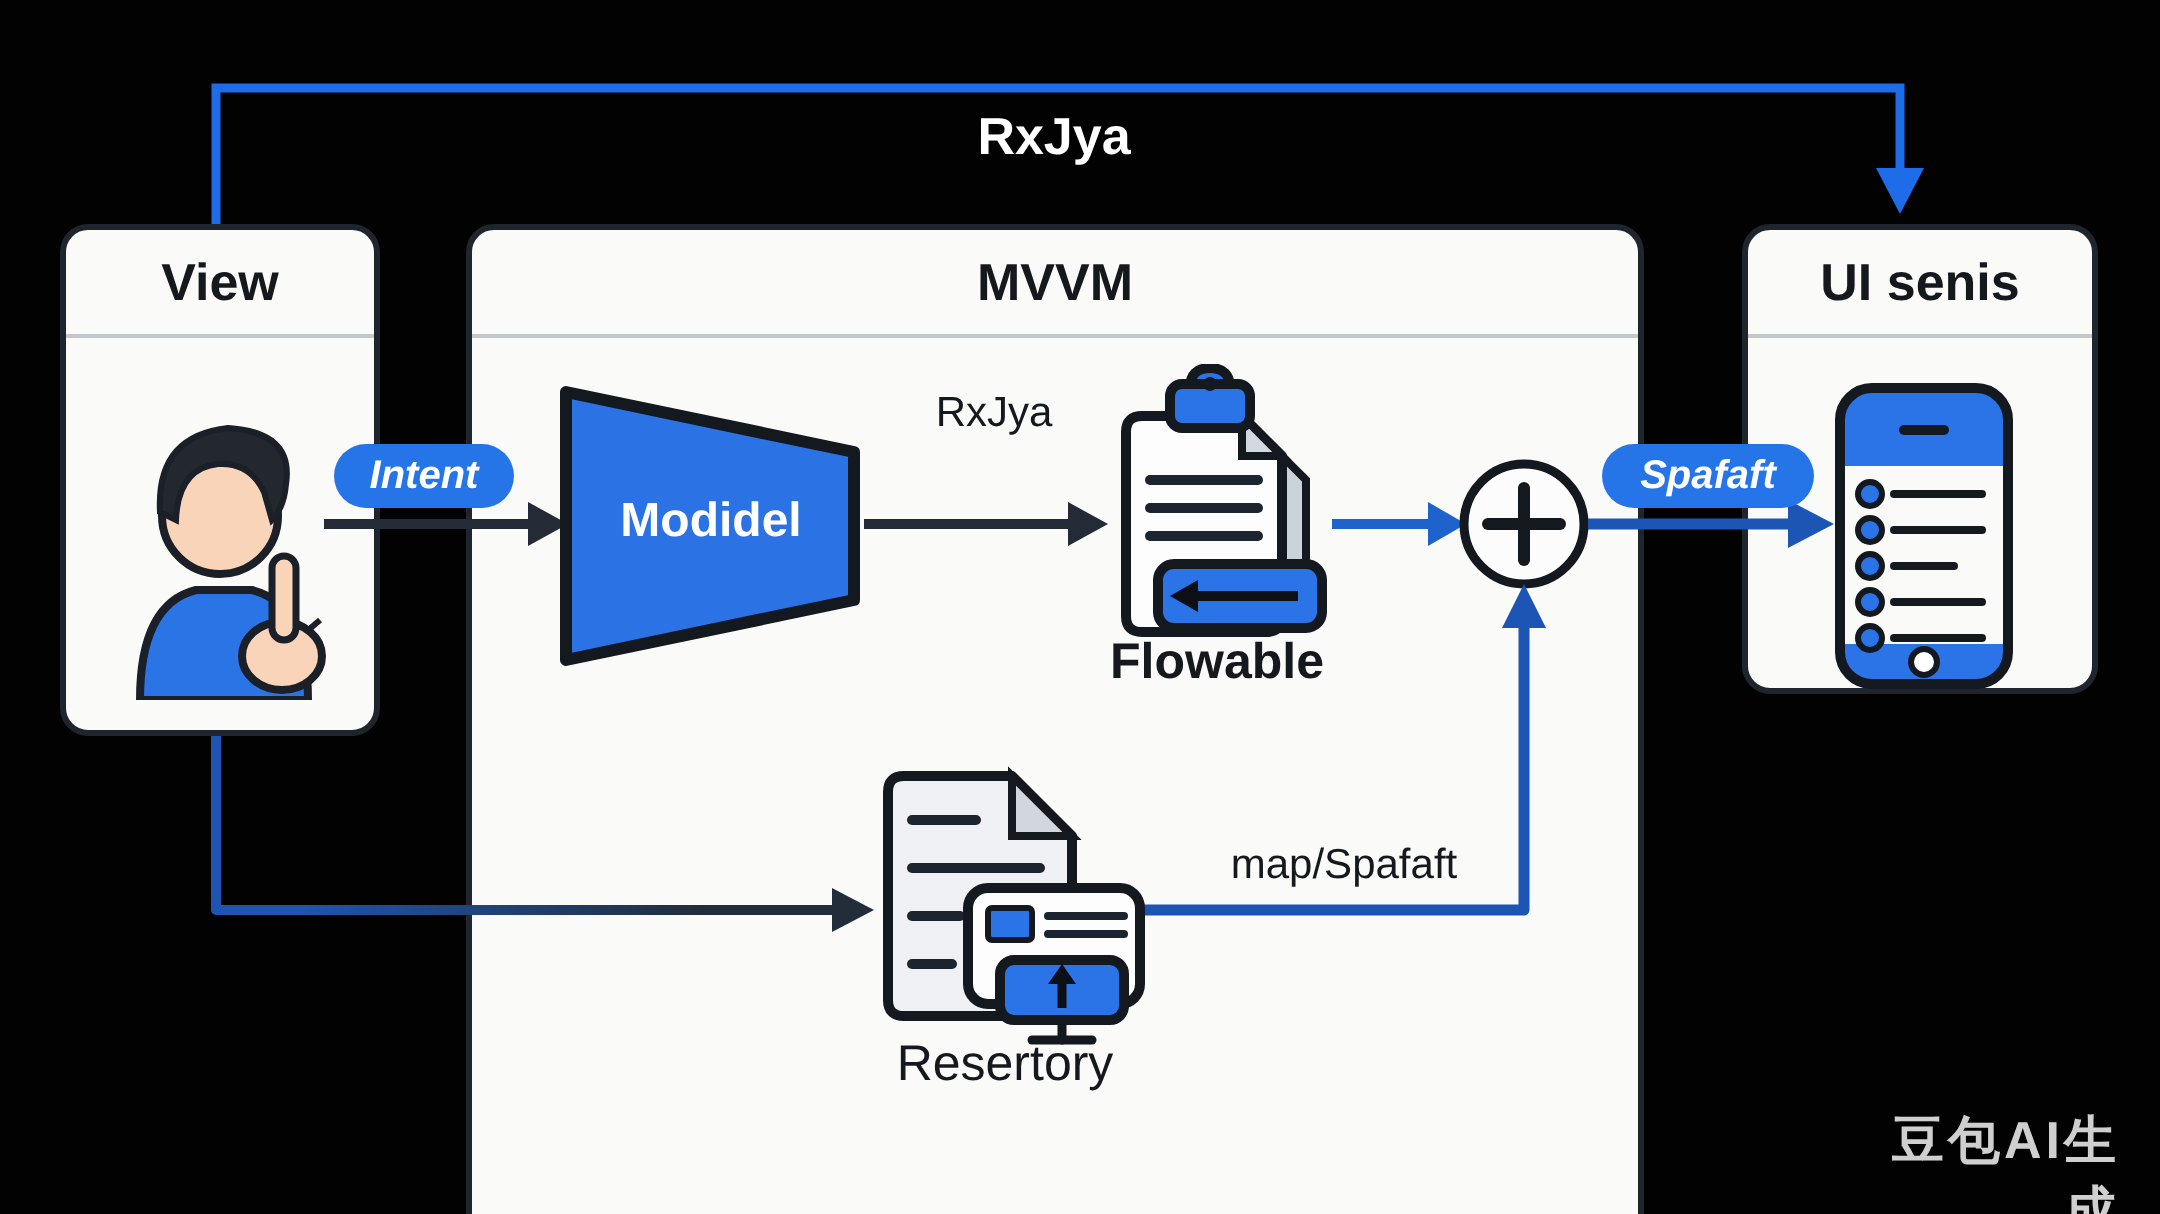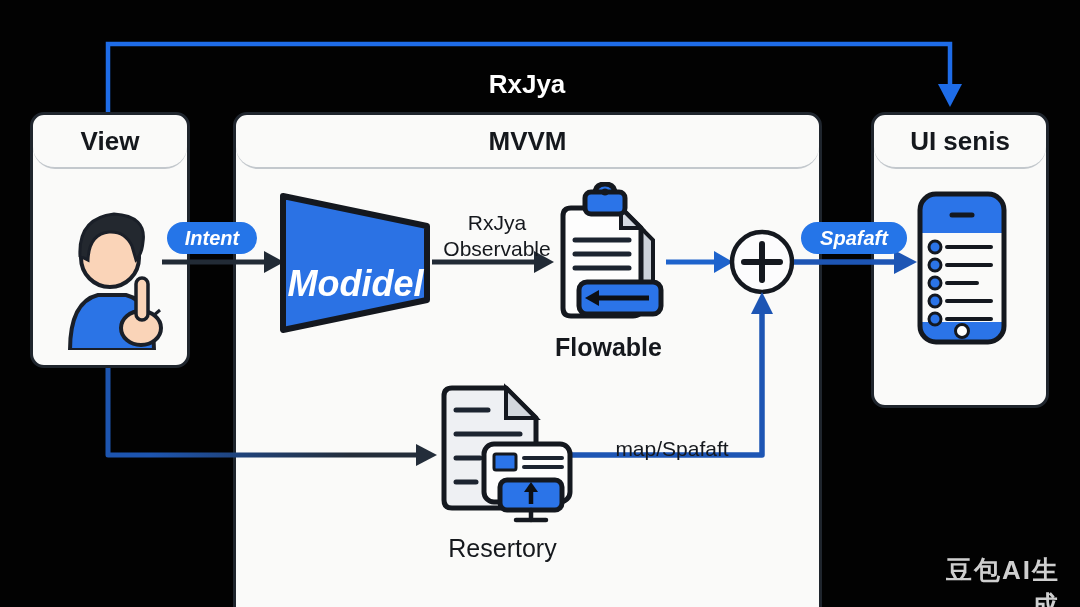--- a/index.html
+++ b/index.html
@@ -6,52 +6,52 @@
   .stage{
     position:relative;width:1080px;height:607px;background:#020202;overflow:hidden;
     font-family:"Liberation Sans","DejaVu Sans",sans-serif;
   }
   .box{
     position:absolute;background:#fafaf9;border:3px solid #1f252d;border-radius:14px;
     box-sizing:border-box;z-index:1;
   }
   .box-header{
     height:52px;display:flex;align-items:center;justify-content:center;
-    border-bottom:2px solid #c3c8cd;font-size:26px;font-weight:bold;color:#15181d;border-radius:22px;
+    border-bottom:2px solid #c3c8cd;font-size:26px;font-weight:bold;color:#15181d;
   }
   .overlay{position:absolute;left:0;top:0;z-index:5;}
   .icon-wrap{position:absolute;z-index:6;}
   .pill{
     position:absolute;background:#2575e8;color:#ffffff;border-radius:17px;
     font-weight:bold;font-size:20px;display:flex;align-items:center;justify-content:center;
     z-index:7;
     font-style:italic;
   }
-  .lbl{position:absolute;color:#15181d;z-index:7;text-align:center;margin-top:16px;}
+  .lbl{position:absolute;color:#15181d;z-index:7;text-align:center;}
   .lbl-title{color:#ffffff;font-weight:bold;font-size:26px;}
   .lbl-node{font-size:25px;}
   .lbl-edge{font-size:21px;line-height:26px;}
-  .lbl-model{color:#ffffff;font-weight:bold;font-size:36px;font-style:italic;}
+  .lbl-model{color:#ffffff;font-weight:bold;font-size:24px;}
   .watermark{
     position:absolute;color:#cfcfcf;font-weight:bold;font-size:26px;letter-spacing:2px;
     z-index:8;text-align:right;
   }
 </style>
 </head>
 <body>
 
 <div class="stage">
 
   <div class="box" style="left:30px;top:112px;width:160px;height:256px;">
     <div class="box-header">View</div>
   </div>
   <div class="box" style="left:233px;top:112px;width:589px;height:564px;">
     <div class="box-header">MVVM</div>
   </div>
-  <div class="box" style="left:871px;top:112px;width:178px;height:296px;">
+  <div class="box" style="left:871px;top:112px;width:178px;height:235px;">
     <div class="box-header">UI senis</div>
   </div>
 
   <svg class="overlay" width="1080" height="607" viewBox="0 0 1080 607">
     <defs>
       <linearGradient id="gradViewRepo" gradientUnits="userSpaceOnUse" x1="108" y1="368" x2="418" y2="455">
         <stop offset="0" stop-color="#1d55b0"></stop>
         <stop offset="0.2" stop-color="#1d55b0"></stop>
         <stop offset="0.8" stop-color="#232d3a"></stop>
         <stop offset="1" stop-color="#232d3a"></stop>
@@ -173,21 +173,20 @@
   </div>
 
   <div class="lbl lbl-title" style="left:427px;top:53px;width:200px;">RxJya</div>
 
   <div class="pill" style="left:167px;top:222px;width:90px;height:32px;">Intent</div>
 
   <div class="lbl lbl-model" style="left:284px;top:247px;width:143px;">Modidel</div>
 
   <div class="lbl lbl-edge" style="left:417px;top:194px;width:160px;">
     <span style="display:block;">RxJya</span>
-    <span style="display:block;">Observable</span>
   </div>
 
   <div class="lbl lbl-node" style="left:536px;top:317px;width:145px;font-weight:bold;">Flowable</div>
 
   <div class="pill" style="left:801px;top:222px;width:106px;height:32px;">Spafaft</div>
 
   <div class="lbl lbl-node" style="left:430px;top:518px;width:145px;">Resertory</div>
 
   <div class="lbl lbl-edge" style="left:592px;top:420px;width:160px;">map/Spafaft</div>
 

